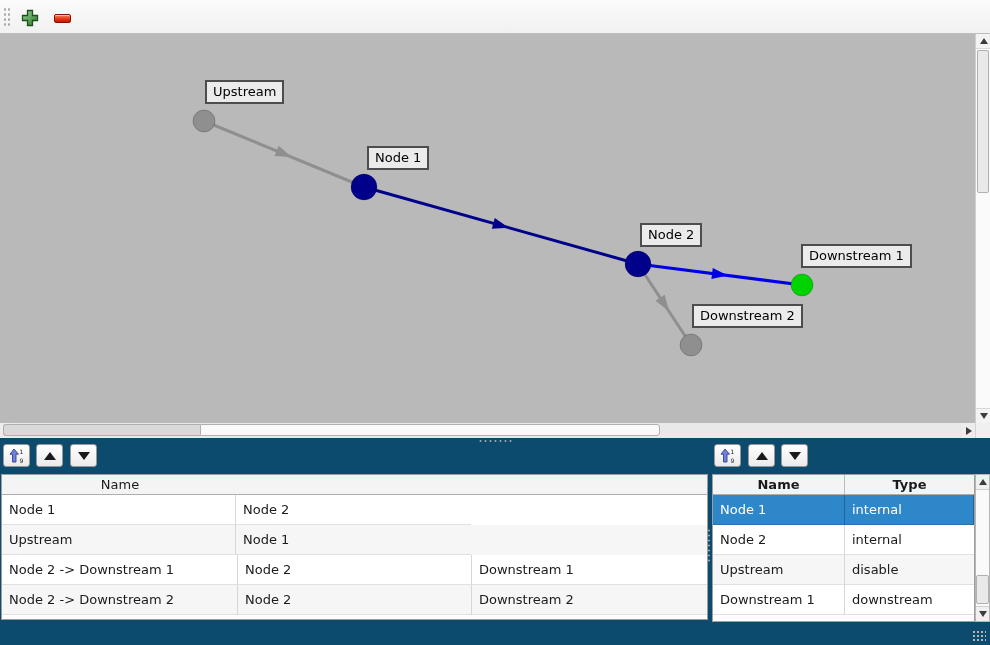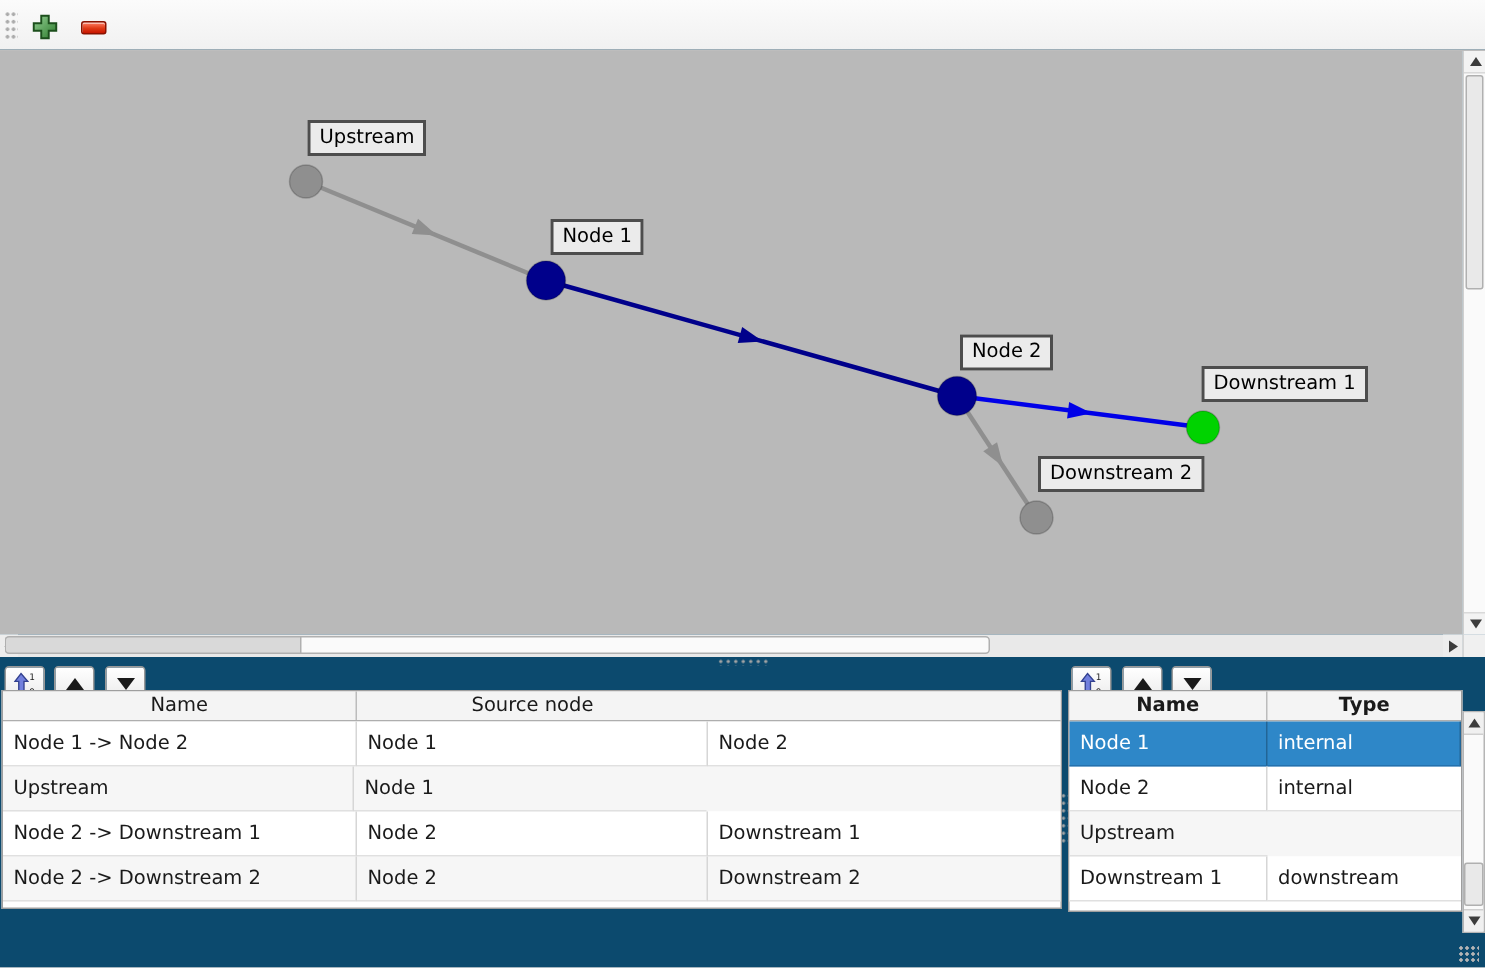--- a/index.html
+++ b/index.html
@@ -45,21 +45,21 @@
   #v-sash-dots { position:absolute; left:707px; top:528px; width:6px; height:36px;
     background-image:radial-gradient(circle,#a5a5a5 .9px,transparent 1.2px); background-size:4px 5px; }
   #resize-grip { position:absolute; left:972px; top:630px; width:14px; height:12px;
     background-image:radial-gradient(circle,#b5b5b5 1px,transparent 1.3px); background-size:4px 4px; }
 
   
   .small-btn { position:absolute; top:444px; width:27px; height:23px; border:1px solid #989898; border-radius:3px;
     background:linear-gradient(#ffffff,#ebebeb); display:flex; align-items:center; justify-content:center; cursor:default; }
 
   
-  .grid { position:absolute; top:460px; background:#fff; border:1px solid #9e9e9e; }
+  .grid { position:absolute; top:474px; background:#fff; border:1px solid #9e9e9e; }
   .grid-header { display:flex; height:20px; background:#f4f4f4; border-bottom:1px solid #aeaeae; }
   .hcell { display:flex; align-items:center; justify-content:center; border-right:1px solid #bcbcbc; font-size:13px; }
   .hcell:last-child { border-right:none; }
   .grid-row { display:flex; height:30px; background:#fff; }
   .grid-row.alt { background:#f6f6f6; }
   .cell { display:flex; align-items:center; padding-left:7px; border-right:1px solid #d6d6d6; border-bottom:1px solid #e0e0e0; font-size:13px; overflow:hidden; white-space:nowrap; }
   .cell:last-child { border-right:none; }
   #edges-grid { left:1px; width:707px; height:146px; }
   #edges-grid .c0 { width:236px; } #edges-grid .c1 { width:234px; } #edges-grid .c2 { width:235px; }
   #nodes-grid { left:712px; width:263px; height:148px; }
@@ -170,24 +170,22 @@
   <div class="small-btn" style="left:748px;">
     <div style="width:0;height:0;border-left:6px solid transparent;border-right:6px solid transparent;border-bottom:8px solid #1a1a1a;"></div>
   </div>
   <div class="small-btn" style="left:781px;">
     <div style="width:0;height:0;border-left:6px solid transparent;border-right:6px solid transparent;border-top:8px solid #1a1a1a;"></div>
   </div>
 
   <div class="grid" id="edges-grid">
     <div class="grid-header">
       <div class="hcell c0">Name</div>
-      <div class="hcell c1">Source node</div>
-    </div>
-    <div class="grid-row">
-      <div class="cell c0">Node 1 -&gt; Node 2</div>
+    </div>
+    <div class="grid-row">
       <div class="cell c1">Node 1</div>
       <div class="cell c2">Node 2</div>
     </div>
     <div class="grid-row alt">
       <div class="cell c1">Upstream</div>
       <div class="cell c2">Node 1</div>
     </div>
     <div class="grid-row">
       <div class="cell c0">Node 2 -&gt; Downstream 1</div>
       <div class="cell c1">Node 2</div>
@@ -208,20 +206,21 @@
     <div class="grid-row selected">
       <div class="cell c0">Node 1</div>
       <div class="cell c1">internal</div>
     </div>
     <div class="grid-row">
       <div class="cell c0">Node 2</div>
       <div class="cell c1">internal</div>
     </div>
     <div class="grid-row alt">
       <div class="cell c0">Upstream</div>
+      <div class="cell c1">disable</div>
     </div>
     <div class="grid-row">
       <div class="cell c0">Downstream 1</div>
       <div class="cell c1">downstream</div>
     </div>
   </div>
 
   <div id="nodes-vscroll">
     <div class="scroll-btn" style="top:0; border-bottom:1px solid #cfcfcf; background:#f0f0f0;">
         <div class="tri-up"></div>

